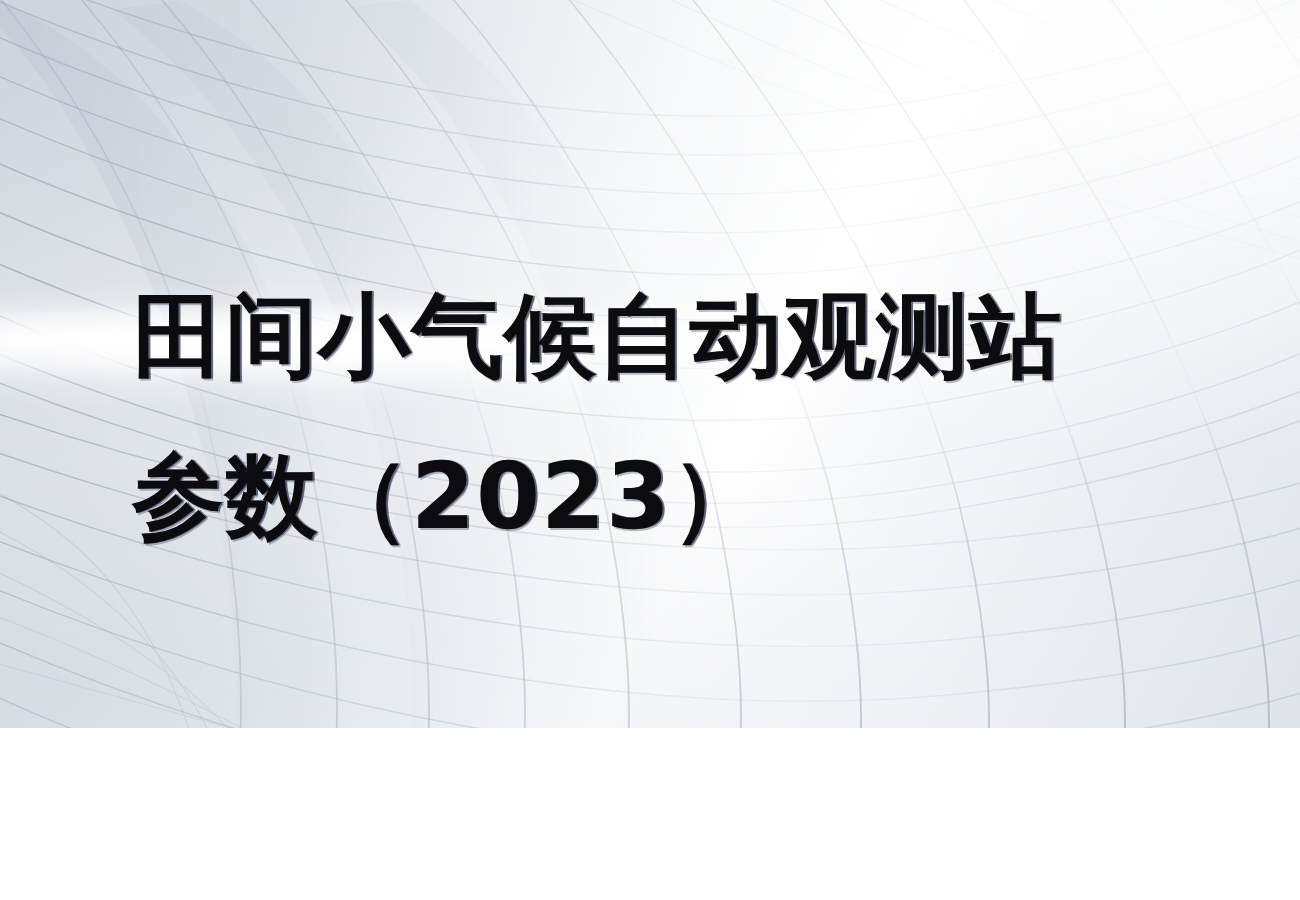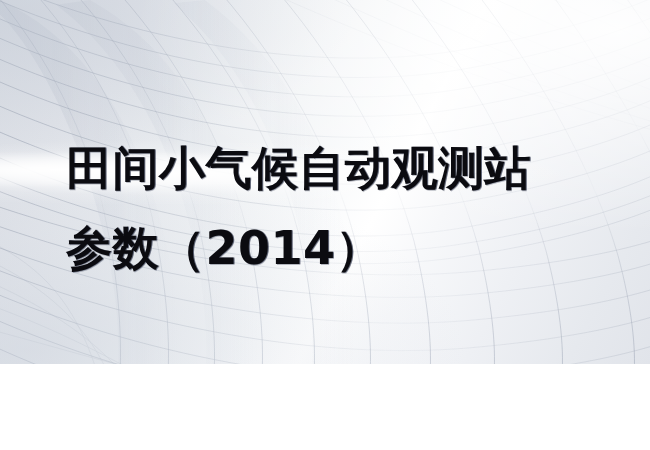--- a/index.html
+++ b/index.html
@@ -177,16 +177,16 @@
       <path d="M-8,378 C 62,410 108,442 130,456"></path>
       <path d="M-8,408 C 70,434 118,452 142,458"></path>
     </g>
   </svg>
 
   <div class="bg-layer" id="bg-vignette"></div>
   <div class="bg-layer" id="bg-highlight"></div>
 
   <div id="title-block">
     <div class="title-line">田间小气候自动观测站</div>
-    <div class="title-line">参数（2014）</div>
+    <div class="title-line">参数（2023）</div>
   </div>
 
 </div>
 
 </body></html>

